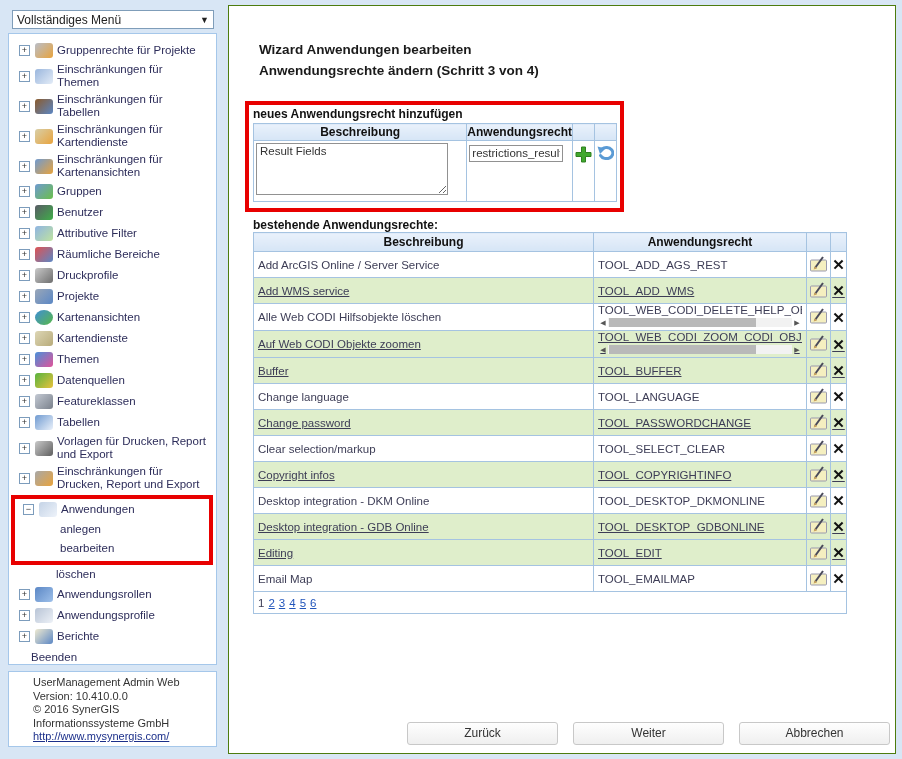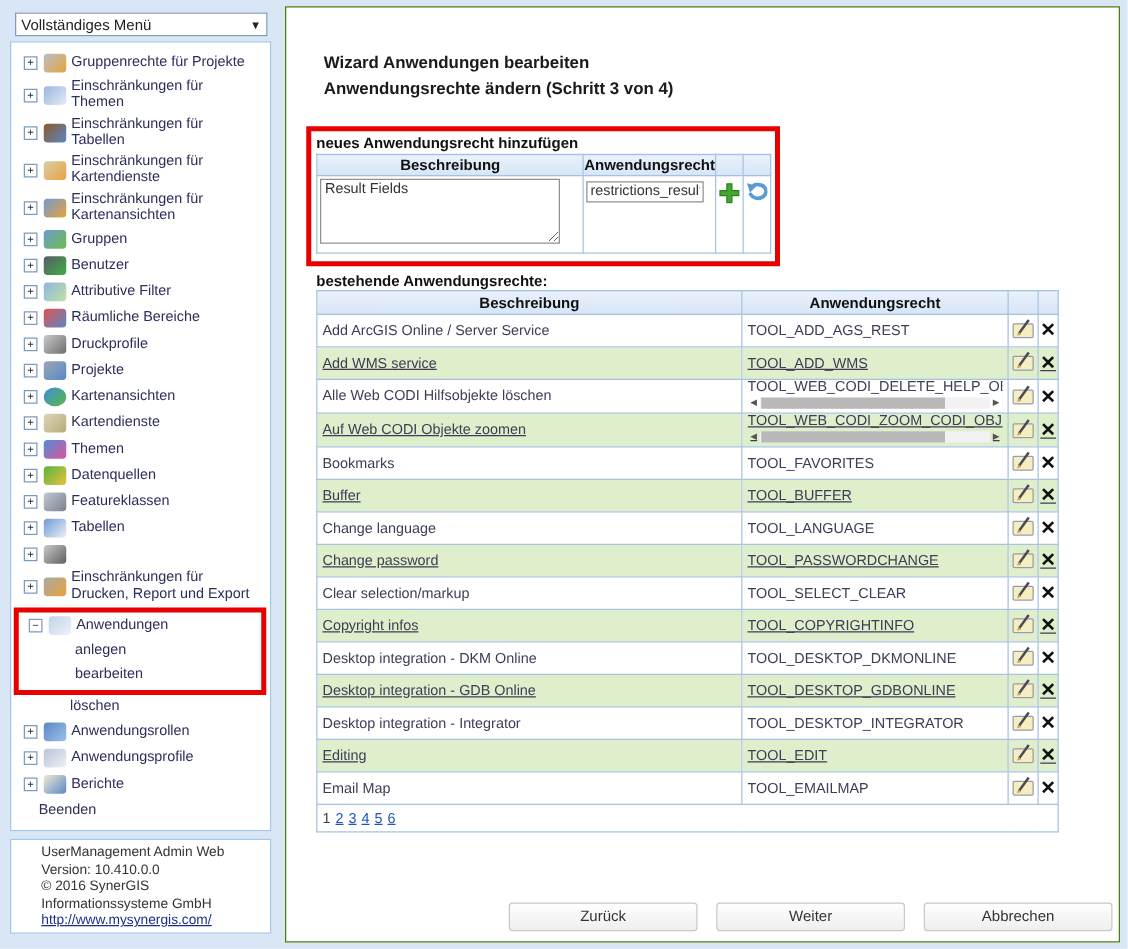--- a/index.html
+++ b/index.html
@@ -188,20 +188,21 @@
       <span class="tlabel">Featureklassen</span>
     </div>
     <div class="trow">
       <span class="expander">+</span>
       <span class="ticon ic-table-grid-icon"></span>
       <span class="tlabel">Tabellen</span>
     </div>
     <div class="trow">
       <span class="expander">+</span>
       <span class="ticon ic-print-template-icon"></span>
+      <span class="tlabel">Vorlagen für Drucken, Report und Export</span>
     </div>
     <div class="trow">
       <span class="expander">+</span>
       <span class="ticon ic-print-user-icon"></span>
       <span class="tlabel">Einschränkungen für Drucken, Report und Export</span>
     </div>
     <div class="red-frame">
       <div class="trow">
         <span class="expander">−</span>
         <span class="ticon ic-applications-icon"></span>
@@ -348,30 +349,20 @@
               <span class="sc-arrow">▶</span>
             </div>
           </td>
           <td class="c-edit"><span class="icon-btn"><svg width="20" height="16" viewBox="0 0 20 16">
                 <rect x="1.5" y="4" width="16" height="11" rx="1" fill="#f5efc0" stroke="#9a9aae"></rect>
                 <line x1="14" y1="1" x2="6" y2="12" stroke="#4a4a5a" stroke-width="2"></line>
                 <polygon points="4.5,13.5 8,12.5 6,10.2" fill="#c8a05a"></polygon>
               </svg></span></td>
           <td class="c-del"><span class="xdel">✕</span></td>
         </tr>
-        <tr class="rowdata">
-          <td class="c-desc">Bookmarks</td>
-          <td class="c-recht">TOOL_FAVORITES</td>
-          <td class="c-edit"><span class="icon-btn"><svg width="20" height="16" viewBox="0 0 20 16">
-                <rect x="1.5" y="4" width="16" height="11" rx="1" fill="#f5efc0" stroke="#9a9aae"></rect>
-                <line x1="14" y1="1" x2="6" y2="12" stroke="#4a4a5a" stroke-width="2"></line>
-                <polygon points="4.5,13.5 8,12.5 6,10.2" fill="#c8a05a"></polygon>
-              </svg></span></td>
-          <td class="c-del"><span class="xdel">✕</span></td>
-        </tr>
         <tr class="rowdata green">
           <td class="c-desc">Buffer</td>
           <td class="c-recht">TOOL_BUFFER</td>
           <td class="c-edit"><span class="icon-btn"><svg width="20" height="16" viewBox="0 0 20 16">
                 <rect x="1.5" y="4" width="16" height="11" rx="1" fill="#f5efc0" stroke="#9a9aae"></rect>
                 <line x1="14" y1="1" x2="6" y2="12" stroke="#4a4a5a" stroke-width="2"></line>
                 <polygon points="4.5,13.5 8,12.5 6,10.2" fill="#c8a05a"></polygon>
               </svg></span></td>
           <td class="c-del"><span class="xdel">✕</span></td>
         </tr>
@@ -421,30 +412,20 @@
           <td class="c-edit"><span class="icon-btn"><svg width="20" height="16" viewBox="0 0 20 16">
                 <rect x="1.5" y="4" width="16" height="11" rx="1" fill="#f5efc0" stroke="#9a9aae"></rect>
                 <line x1="14" y1="1" x2="6" y2="12" stroke="#4a4a5a" stroke-width="2"></line>
                 <polygon points="4.5,13.5 8,12.5 6,10.2" fill="#c8a05a"></polygon>
               </svg></span></td>
           <td class="c-del"><span class="xdel">✕</span></td>
         </tr>
         <tr class="rowdata green">
           <td class="c-desc">Desktop integration - GDB Online</td>
           <td class="c-recht">TOOL_DESKTOP_GDBONLINE</td>
-          <td class="c-edit"><span class="icon-btn"><svg width="20" height="16" viewBox="0 0 20 16">
-                <rect x="1.5" y="4" width="16" height="11" rx="1" fill="#f5efc0" stroke="#9a9aae"></rect>
-                <line x1="14" y1="1" x2="6" y2="12" stroke="#4a4a5a" stroke-width="2"></line>
-                <polygon points="4.5,13.5 8,12.5 6,10.2" fill="#c8a05a"></polygon>
-              </svg></span></td>
-          <td class="c-del"><span class="xdel">✕</span></td>
-        </tr>
-        <tr class="rowdata">
-          <td class="c-desc">Desktop integration - Integrator</td>
-          <td class="c-recht">TOOL_DESKTOP_INTEGRATOR</td>
           <td class="c-edit"><span class="icon-btn"><svg width="20" height="16" viewBox="0 0 20 16">
                 <rect x="1.5" y="4" width="16" height="11" rx="1" fill="#f5efc0" stroke="#9a9aae"></rect>
                 <line x1="14" y1="1" x2="6" y2="12" stroke="#4a4a5a" stroke-width="2"></line>
                 <polygon points="4.5,13.5 8,12.5 6,10.2" fill="#c8a05a"></polygon>
               </svg></span></td>
           <td class="c-del"><span class="xdel">✕</span></td>
         </tr>
         <tr class="rowdata green">
           <td class="c-desc">Editing</td>
           <td class="c-recht">TOOL_EDIT</td>

